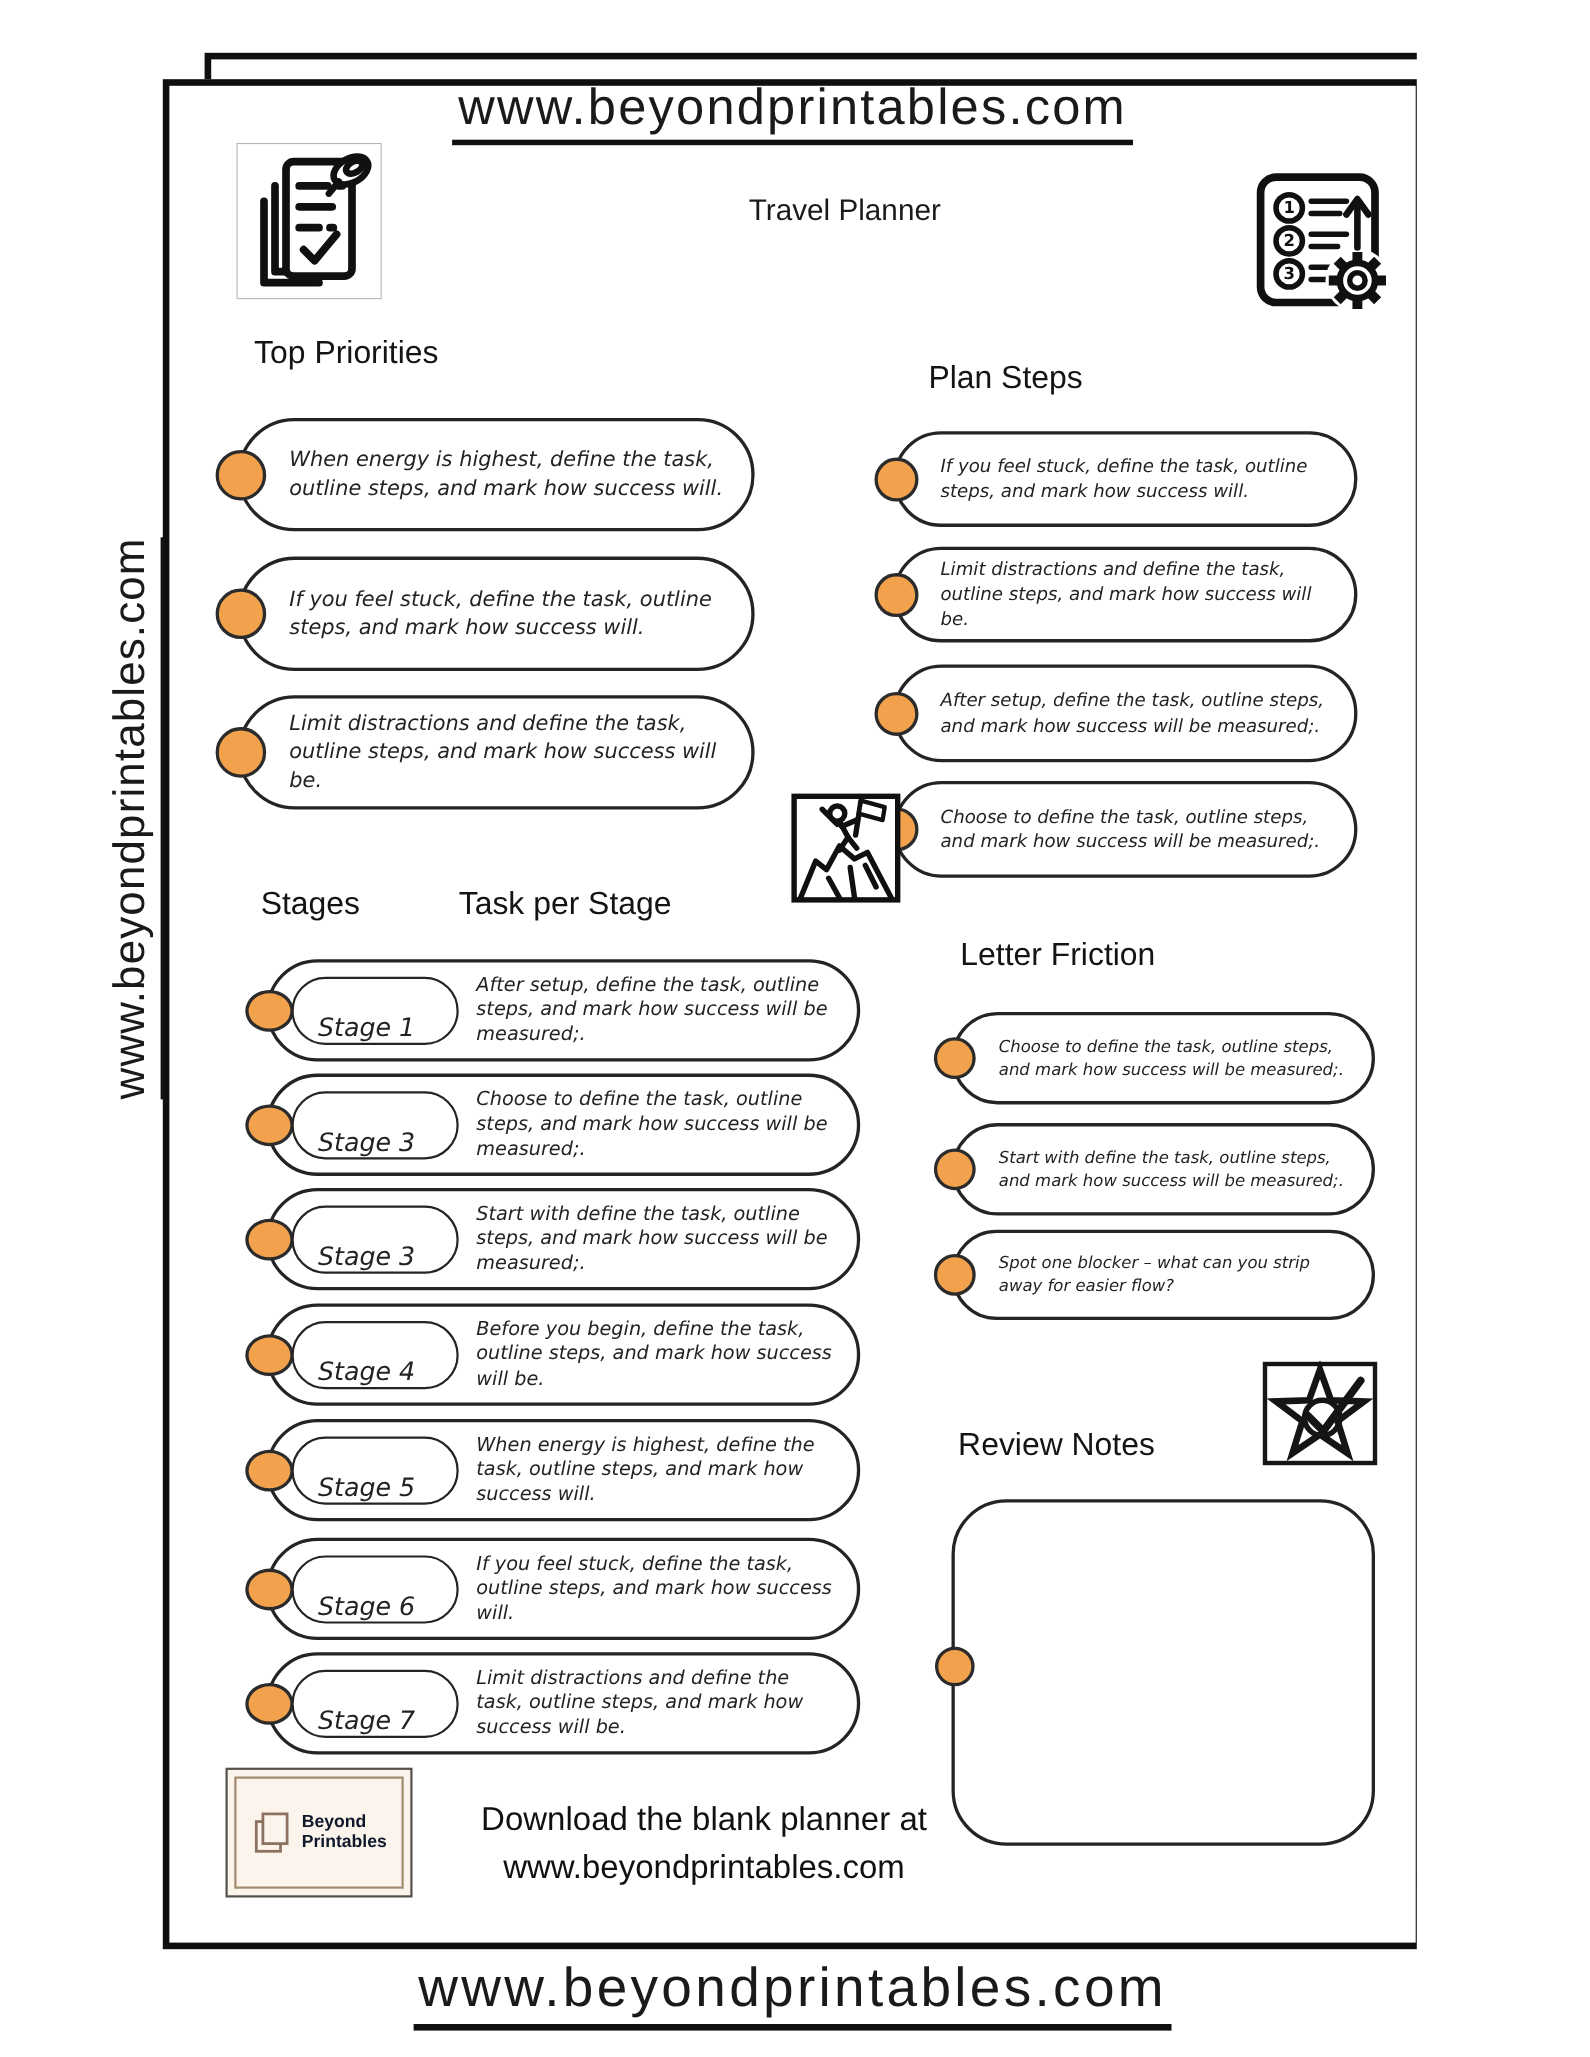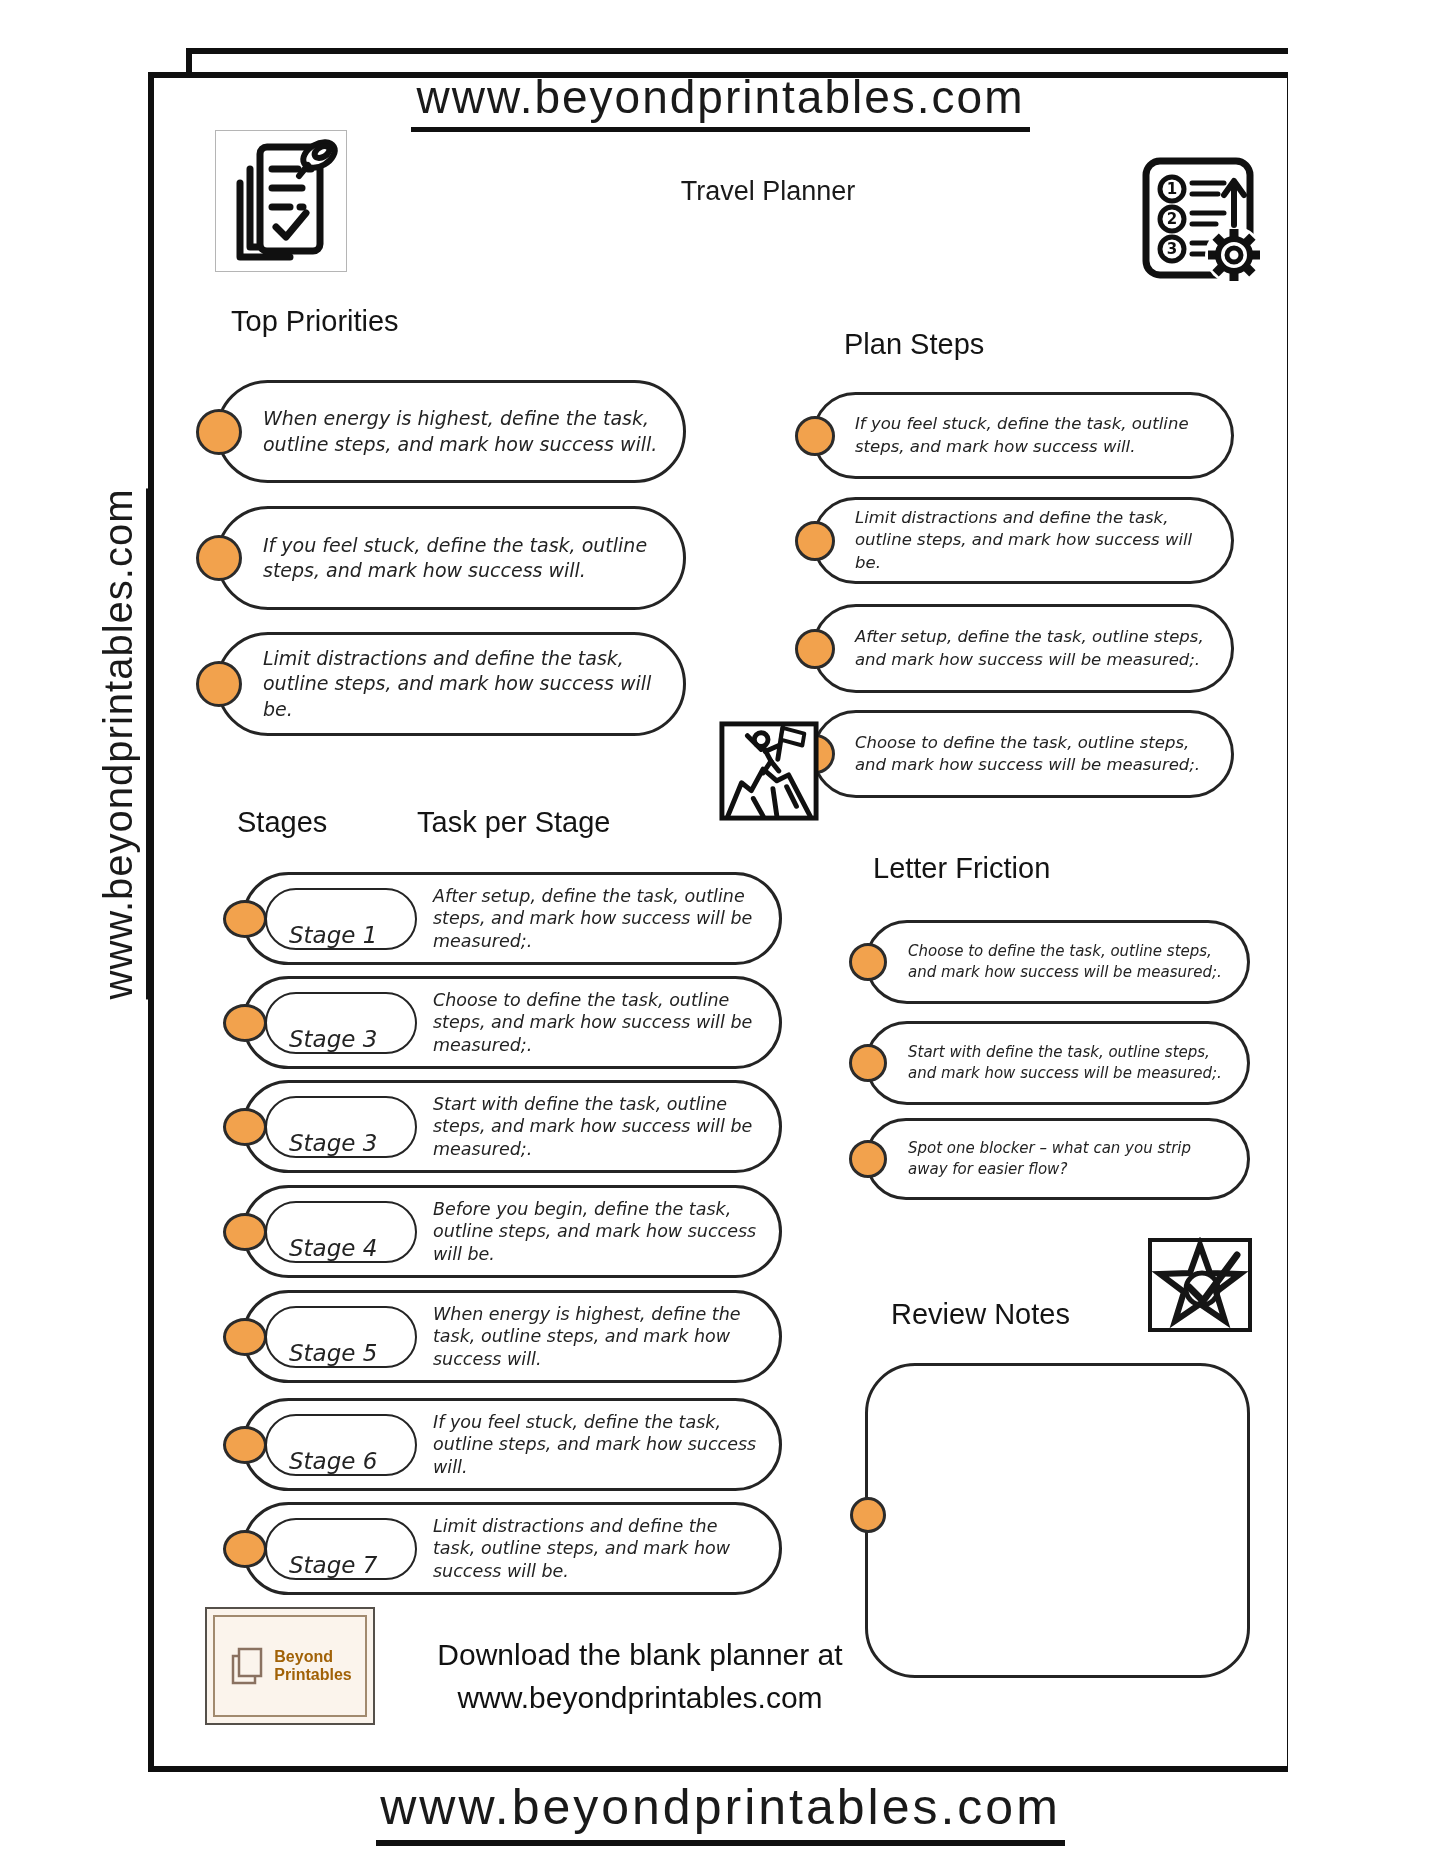--- a/index.html
+++ b/index.html
@@ -59,21 +59,21 @@
   .review-box .dot{width:36px;height:36px;left:-18px;top:131px;transform:none;}
 
   .icon-box{position:absolute;}
   .download-cta{position:absolute;left:340px;top:1634px;width:600px;text-align:center;
                 font-size:30px;line-height:1.42;color:#111;}
 
   .logo{position:absolute;left:205px;top:1607px;width:170px;height:118px;background:#FBF4EC;
         border:2px solid #55504a;box-sizing:border-box;}
   .logo-inner{position:absolute;left:6px;top:6px;right:6px;bottom:6px;border:2px solid #A18A6E;
               display:flex;align-items:center;justify-content:center;gap:8px;}
-  .logo-text{color:#a16207;font-size:16px;font-weight:bold;line-height:1.15;}
+  .logo-text{color:#0f172a;font-size:16px;font-weight:bold;line-height:1.15;}
 </style>
 </head>
 <body>
 
 <div class="canvas">
 
   <div class="sheet page-back"></div>
   <div class="sheet page-front"></div>
 
   <div class="url-header"><span>www.beyondprintables.com</span></div>
@@ -266,21 +266,21 @@
 
   <div class="icon-box" style="left:1147px;top:1237px;width:106px;height:96px;">
     <svg width="106" height="96" viewBox="0 0 106 96">
       <rect x="3" y="3" width="100" height="90" fill="#fff" stroke="#151515" stroke-width="4"></rect>
       <path d="M53 8 L63 36 L93 37 L69 55 L78 84 L53 67 L28 84 L37 55 L13 37 L43 36 Z" fill="none" stroke="#151515" stroke-width="6"></path>
       <circle cx="55" cy="52" r="16" fill="none" stroke="#151515" stroke-width="5"></circle>
       <path d="M42 50 L56 64 L90 18" fill="none" stroke="#151515" stroke-width="7" stroke-linecap="round"></path>
     </svg>
   </div>
 
-  <div class="h-section" style="left:871px;top:1298px;margin-left:20px;">Review Notes</div>
+  <div class="h-section" style="left:871px;top:1298px;">Review Notes</div>
 
   <div class="review-box">
     <span class="dot"></span>
   </div>
 
   <div class="logo">
     <div class="logo-inner">
       <svg width="38" height="42" viewBox="0 0 38 42">
         <rect x="5" y="11" width="22" height="27" fill="#FBF4EC" stroke="#8A7160" stroke-width="2.5"></rect>
         <rect x="11" y="4" width="22" height="27" fill="#FBF4EC" stroke="#8A7160" stroke-width="2.5"></rect>

